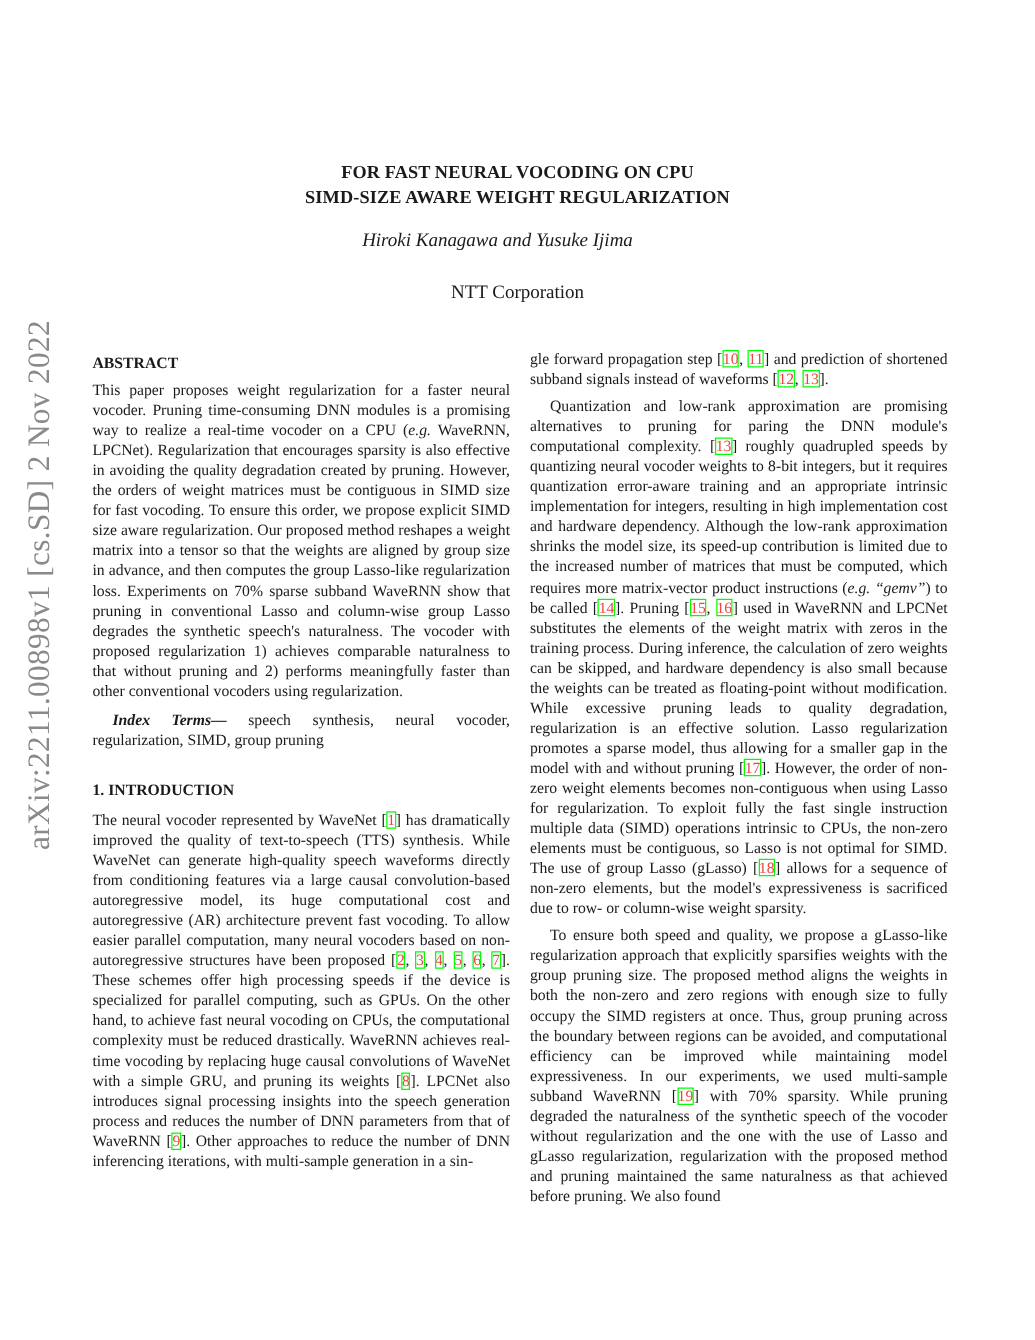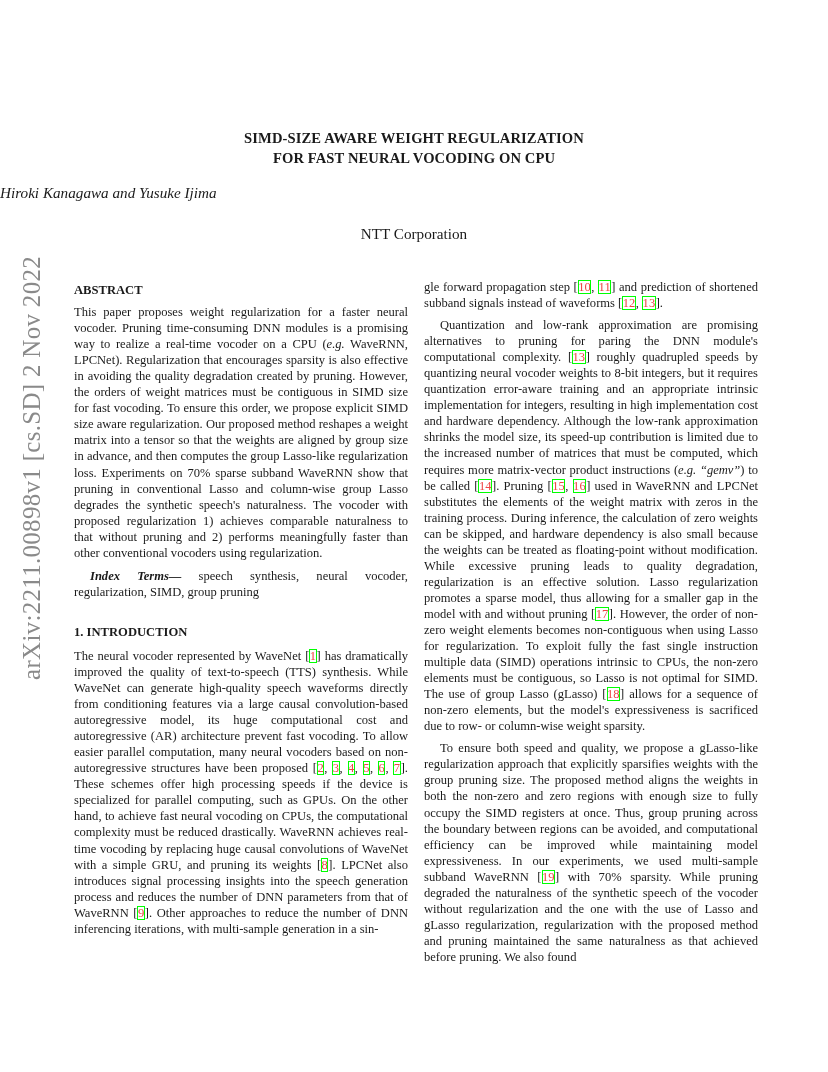--- a/index.html
+++ b/index.html
@@ -1,20 +1,20 @@
 <!DOCTYPE html>
 <html><head>
 <meta charset="utf-8">
 <style>
   html, body { margin: 0; padding: 0; background: #ffffff; }
   body { width: 828px; height: 1072px; position: relative; overflow: hidden;
          font-family: "Liberation Serif", "DejaVu Serif", serif; color: #1a1a1a; }
   .title { position: absolute; top: 128px; left: 0; width: 828px; text-align: center;
            font-weight: bold; font-size: 14.6px; line-height: 20px; letter-spacing: 0.1px; }
-  .authors { position: absolute; top: 184px; left: 0; width: 796px; 
+  .authors { position: absolute; top: 184px; left: 0; width: 796px; text-align: center;
              font-style: italic; font-size: 15.2px; }
   .affil { position: absolute; top: 225px; left: 0; width: 828px; text-align: center; font-size: 15.2px; }
   .arxiv { position: absolute; left: 18px; top: 680px; transform-origin: 0 0; transform: rotate(-90deg);
            font-size: 25px; color: #8a8a8a; white-space: nowrap; letter-spacing: 0.3px; }
   .col { position: absolute; top: 282px; width: 334px; font-size: 12.55px; line-height: 16.05px;
          text-align: justify; hyphens: manual; }
   .col-left { left: 74px; }
   .col-right { left: 424px; top: 279px; }
   .sec-head { text-align: left; font-weight: bold; font-size: 12.6px; margin: 0 0 6px 0; }
   .sec-head.intro { margin-top: 24px; margin-bottom: 8px; }
@@ -23,22 +23,22 @@
   .gap { margin-top: 6px; }
   .index-terms { margin-top: 7px; text-indent: 16px; }
   .kw { font-weight: bold; font-style: italic; }
   .cite { outline: 1px solid #00ff00; outline-offset: -1px; padding: 0 0.5px; color: #ef4444; cursor: pointer; }
   em { }
 </style>
 </head>
 <body>
 
 <div class="title">
+  <div>FOR FAST NEURAL VOCODING ON CPU</div>
   <div>SIMD-SIZE AWARE WEIGHT REGULARIZATION</div>
-  <div>FOR FAST NEURAL VOCODING ON CPU</div>
 </div>
 <div class="authors">Hiroki Kanagawa and Yusuke Ijima</div>
 <div class="affil">NTT Corporation</div>
 
 <div class="arxiv">arXiv:2211.00898v1  [cs.SD]  2 Nov 2022</div>
 
 <div class="col col-left">
   <div class="sec-head">ABSTRACT</div>
   <p id="abstract-p"><span>This paper proposes weight regularization for a faster neural vocoder. Pruning time-consuming DNN modules is a promising way to realize a real-time vocoder on a CPU (</span><em>e.g.</em><span> WaveRNN, LPCNet). Regularization that encourages sparsity is also effective in avoiding the quality degradation created by pruning. However, the orders of weight matrices must be contiguous in SIMD size for fast vocoding. To ensure this order, we propose explicit SIMD size aware regularization. Our proposed method reshapes a weight matrix into a tensor so that the weights are aligned by group size in advance, and then computes the group Lasso-like regularization loss. Experiments on 70% sparse subband WaveRNN show that pruning in conventional Lasso and column-wise group Lasso degrades the synthetic speech's naturalness. The vocoder with proposed regularization 1) achieves comparable naturalness to that without pruning and 2) performs meaningfully faster than other conventional vocoders using regularization.</span></p>
   <p class="index-terms">

